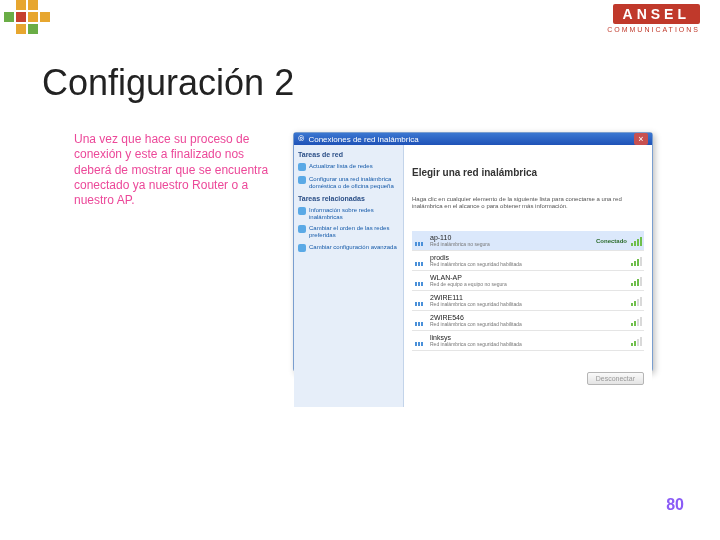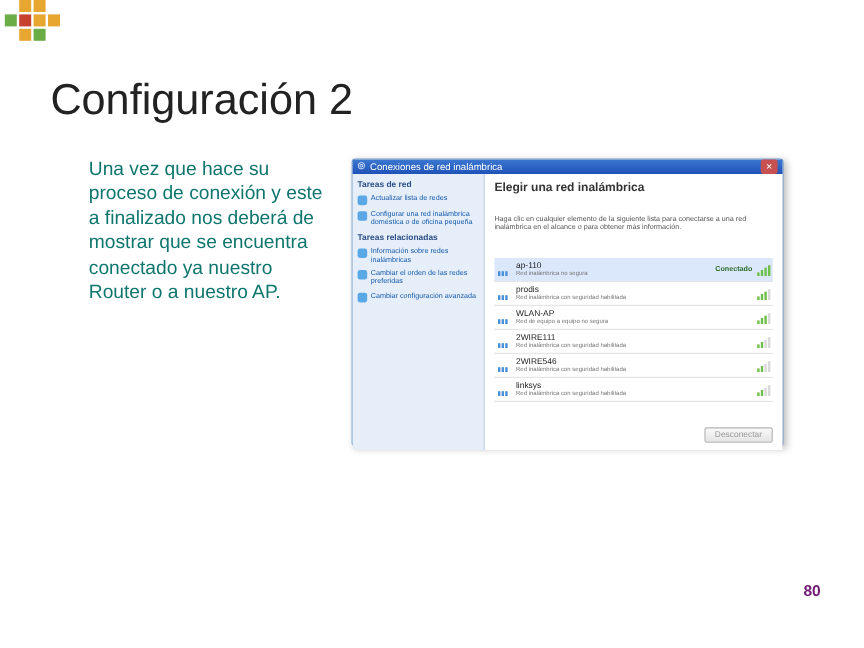--- a/index.html
+++ b/index.html
@@ -52,23 +52,23 @@
     margin: 22px 4px 0 42px;
     font-weight: normal;
   }
   .content {
     display: flex;
     margin: 28px 0 0 74px;
     gap: 24px;
   }
   .body-text {
     width: 195px;
-    font-size: 16px;
+    font-size: 12px;
     line-height: 1.28;
-    color: #0f766e;
+    color: #ec4899;
   }
   .screenshot {
     width: 360px;
     height: 240px;
     border: 1px solid #7a9ecf;
     border-radius: 3px;
     background: #ece9d8;
     box-shadow: 2px 2px 6px rgba(0,0,0,0.25);
     display: flex;
     flex-direction: column;
@@ -122,21 +122,21 @@
     padding: 1px 0;
   }
   .side-icon {
     width: 8px; height: 8px;
     background: #5aa9e6;
     border-radius: 2px;
     flex-shrink: 0;
   }
   .main-panel {
     flex: 1;
-    padding: 6px 8px;
+    padding: 22px 8px;
     display: flex;
     flex-direction: column;
     gap: 18px;
   }
   .main-head {
     font-size: 10px;
     font-weight: bold;
     color: #333;
   }
   .main-sub {
@@ -194,40 +194,44 @@
     border: 1px solid #b5b5b5;
     background: linear-gradient(#fafafa,#e4e4e4);
     color: #999;
     font-size: 7px;
     padding: 2px 8px;
     border-radius: 2px;
   }
   .page-num {
     position: absolute;
     right: 36px;
-    bottom: 40px;
-    font-size: 13px;
+    bottom: 26px;
+    font-size: 16px;
     font-weight: bold;
-    color: #701a75;
+    color: #8b5cf6;
   }
 </style>
 </head>
 <body>
 
 <div class="header">
   <div class="pixel-logo">
     <div class="pix" style="left:16px;top:0;background:#e7a62f"></div>
     <div class="pix" style="left:28px;top:0;background:#e7a62f"></div>
     <div class="pix" style="left:4px;top:12px;background:#6aad46"></div>
     <div class="pix" style="left:16px;top:12px;background:#c7412f"></div>
     <div class="pix" style="left:28px;top:12px;background:#e7a62f"></div>
     <div class="pix" style="left:40px;top:12px;background:#e7a62f"></div>
     <div class="pix" style="left:16px;top:24px;background:#e7a62f"></div>
     <div class="pix" style="left:28px;top:24px;background:#6aad46"></div>
   </div>
+  <div class="brand">
+    <div class="brand-name">ANSEL</div>
+    <div class="brand-sub">COMMUNICATIONS</div>
+  </div>
 </div>
 
 <h1 class="title">Configuración 2</h1>
 
 <div class="content">
   <p class="body-text">Una vez que hace su proceso de conexión y este a finalizado nos deberá de mostrar que se encuentra conectado ya nuestro Router o a nuestro AP.</p>
 
   <div class="screenshot">
     <div class="win-titlebar">
       <span>⦾</span>

